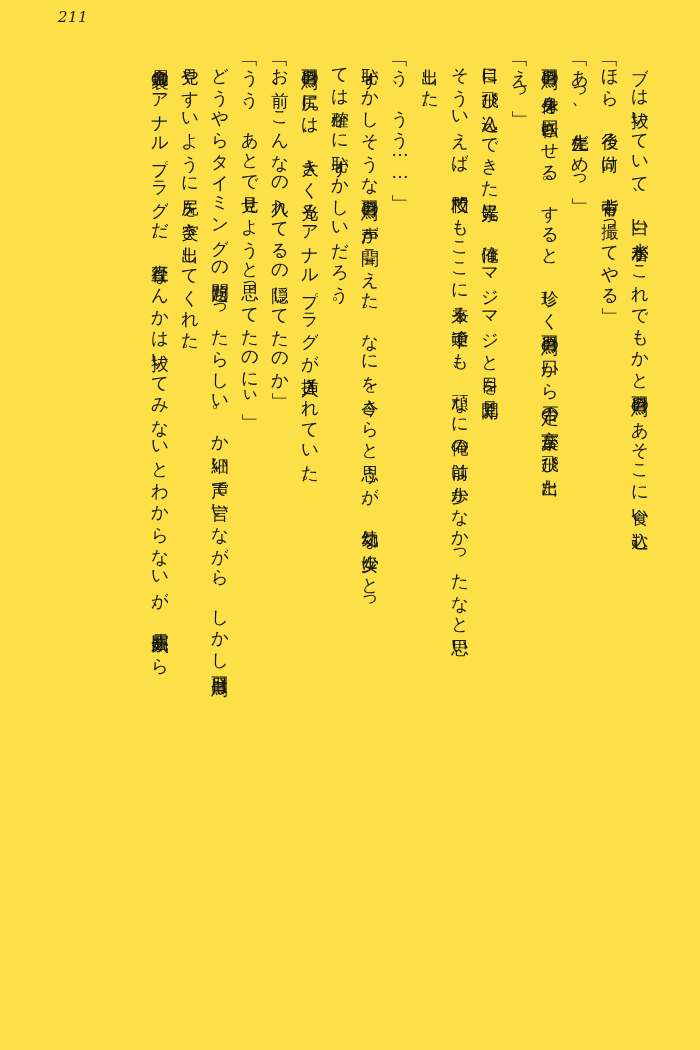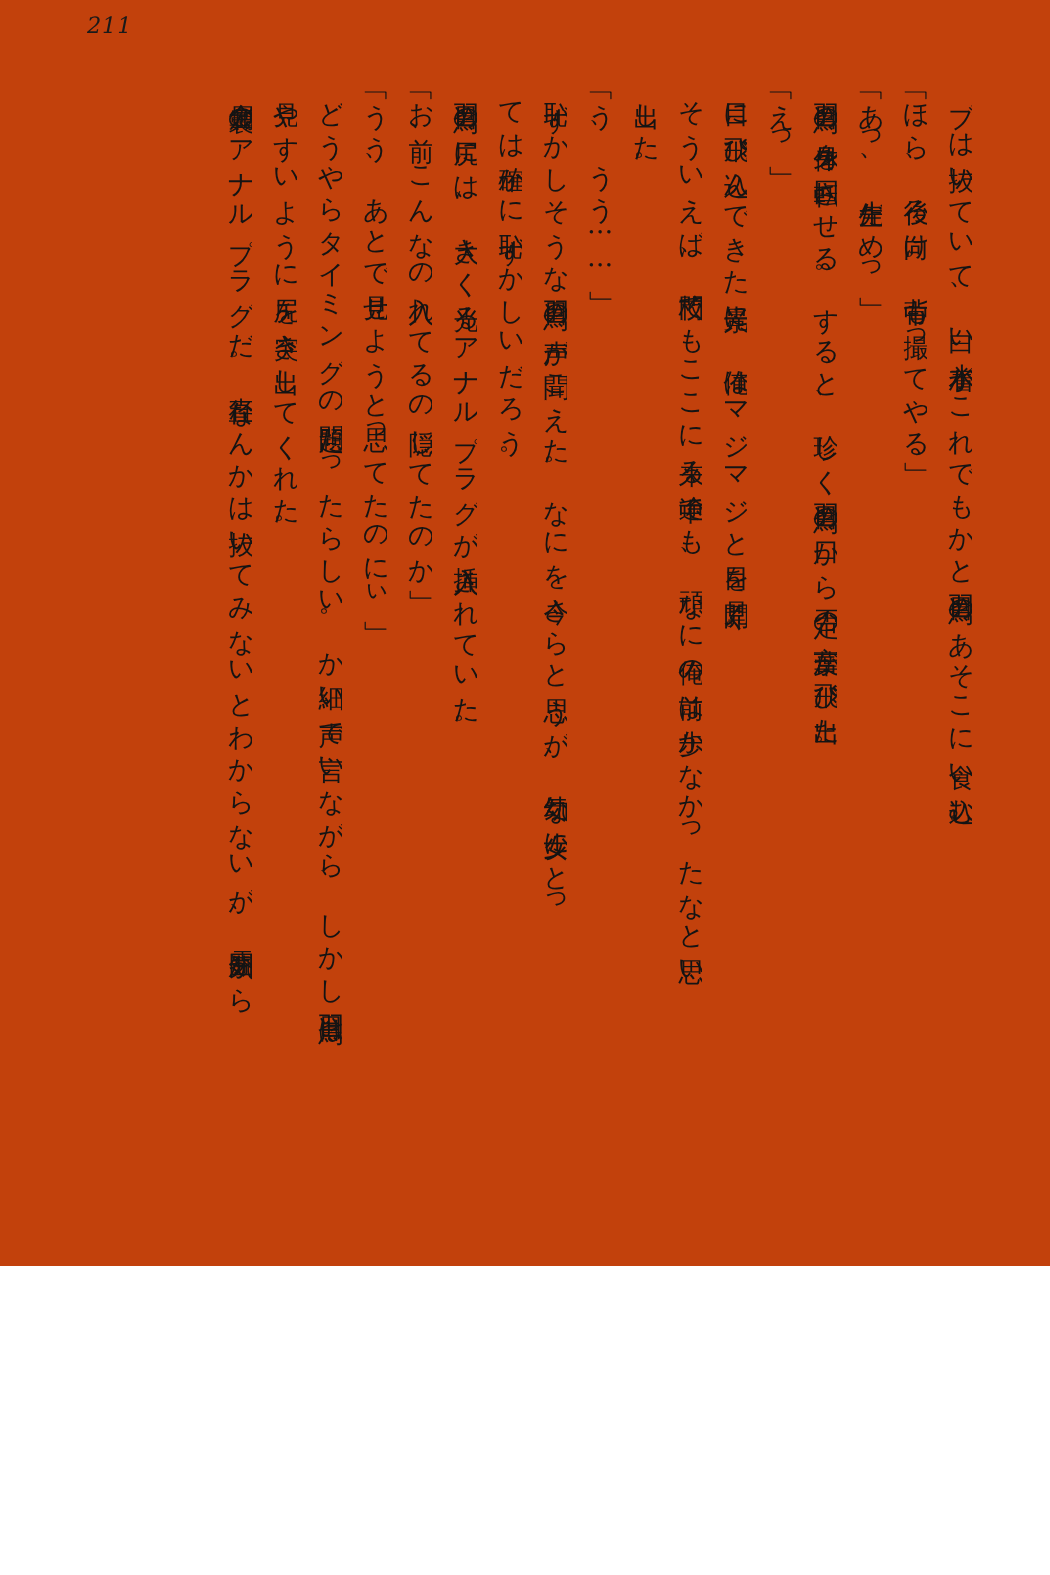--- a/index.html
+++ b/index.html
@@ -11,22 +11,22 @@
     width: 700px;
     height: 1050px;
     overflow: hidden;
     font-family: "DejaVu Serif", "Liberation Serif", serif;
     color: #111111;
   }
 
   #page {
     position: relative;
     width: 700px;
-    height: 844px;
-    background: #c2410c;
+    height: 1050px;
+    background: #fde047;
     box-sizing: border-box;
   }
 
   
   #page-number {
     position: absolute;
     top: 8px;
     left: 58px;
     font-family: "DejaVu Serif", "Liberation Serif", serif;
     font-style: italic;

